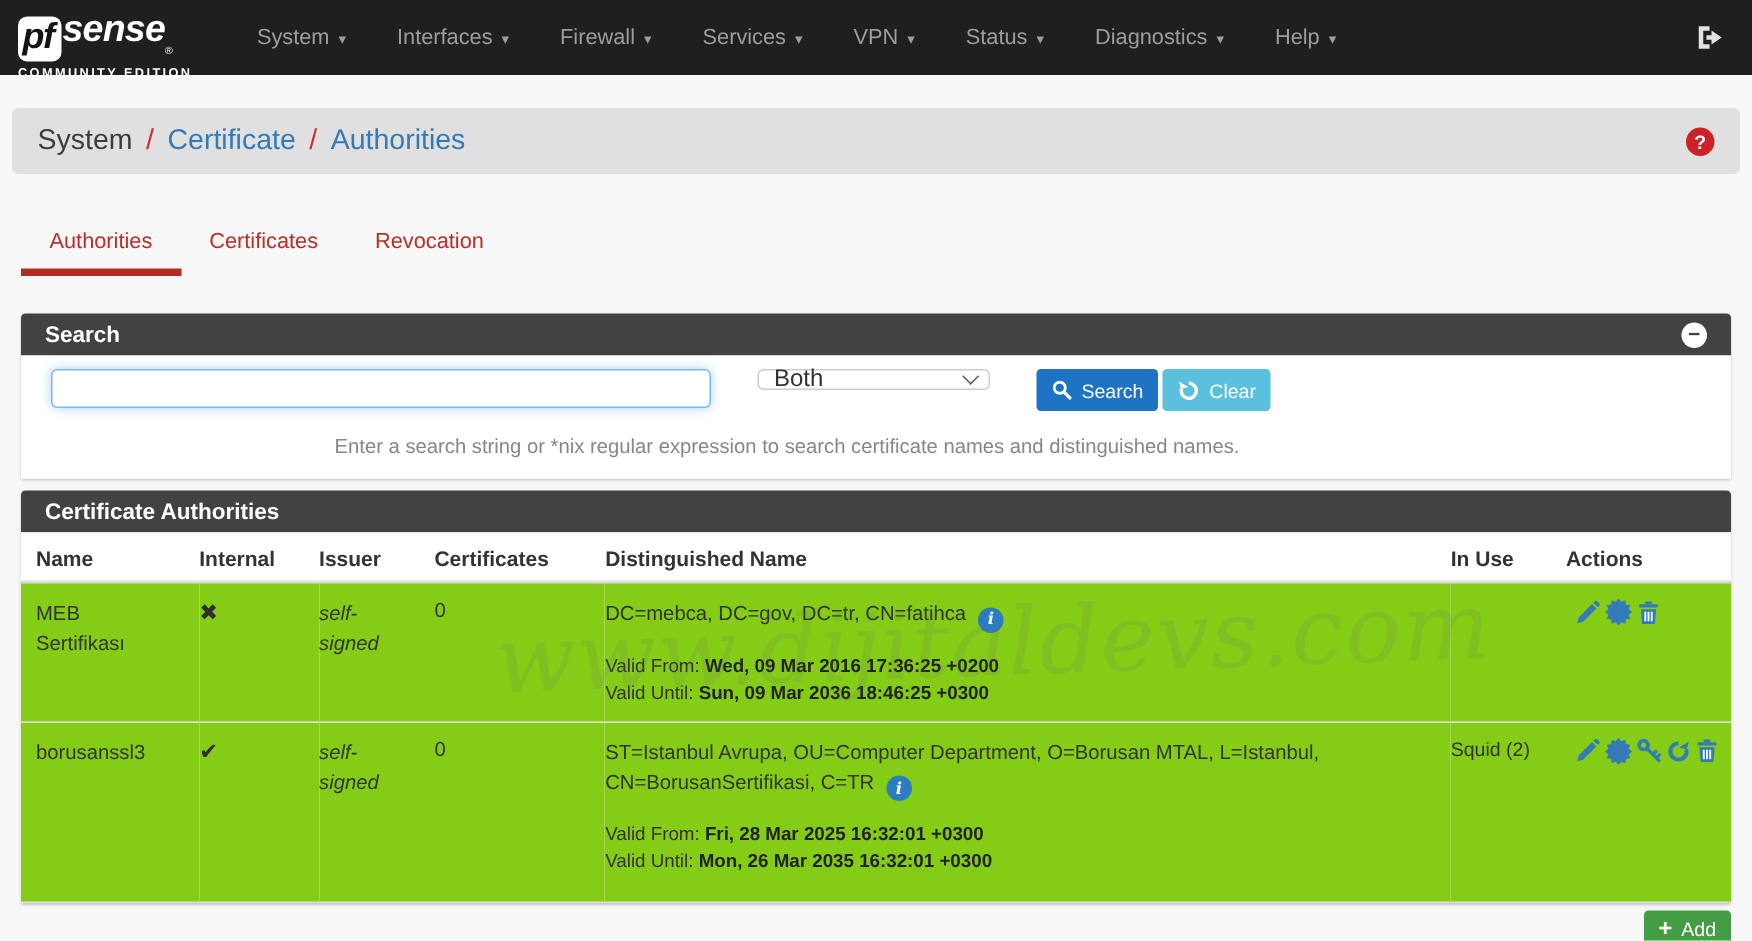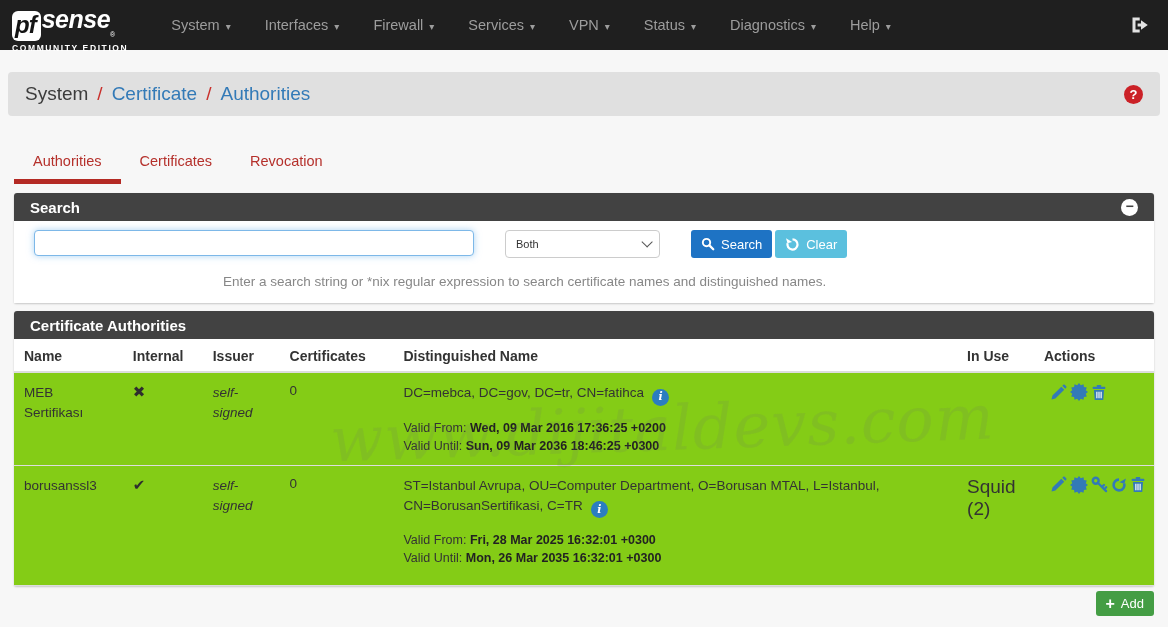--- a/index.html
+++ b/index.html
@@ -33,36 +33,36 @@
                  color:#fff; font-weight:bold; font-size:13px; display:flex; align-items:center;
                  justify-content:center; cursor:pointer; }
 
   
   .tabs { margin:29px 14px 0; display:flex; }
   .tab { color:#b5302b; font-size:14.5px; padding:8px 19px 10px; cursor:pointer; border-bottom:5px solid transparent; }
   .tab.active { border-bottom-color:#b42a24; }
 
   
   .panel { margin:0 14px; background:#fff; box-shadow:0 1px 2px rgba(0,0,0,.2); border-radius:3px 3px 2px 2px; }
-  .panel.search-panel { margin-top:9px; }
+  .panel.search-panel { margin-top:25px; }
   .panel.table-panel { margin-top:8px; }
   .panel-header { background:#424242; color:#fff; font-weight:bold; font-size:15px;
                   padding:0 16px; height:28px; display:flex; align-items:center; border-radius:3px 3px 0 0; }
   .collapse-circle { margin-left:auto; width:17px; height:17px; border-radius:50%; background:#fff;
                      color:#424242; font-weight:bold; font-size:14px; line-height:15px; text-align:center; cursor:pointer; }
 
   
   .search-body { padding:9px 20px 8px; background:#fff; }
   .form-row { display:flex; align-items:flex-start; }
   .form-label { width:188px; font-weight:bold; font-size:14px; padding-top:5px; }
   .search-input { width:440px; height:26px; border:1px solid #7db8e8; border-radius:4px;
                   box-shadow:0 0 7px rgba(102,175,233,.55); outline:none; padding:0 8px; font-size:13px;
                   font-family:inherit; }
-  .select-box { margin-left:31px; width:155px; height:28px; border:1px solid #ccc; border-radius:4px;
-                background:#fff; display:flex; align-items:center; padding:0 10px; font-size:11px;
+  .select-box { margin-left:31px; width:155px; height:14px; border:1px solid #ccc; border-radius:4px;
+                background:#fff; display:flex; align-items:center; padding:0 10px; font-size:16px;
                 color:#333; cursor:pointer; }
   .chevron { margin-left:auto; width:8px; height:8px; border-right:1.6px solid #555; border-bottom:1.6px solid #555;
              transform:rotate(45deg) translateY(-3px); }
   .btn-group { margin-left:31px; display:flex; gap:3px; }
   .btn { border:none; border-radius:3px; color:#fff; font-size:13px; height:28px; padding:0 10px;
          display:flex; align-items:center; gap:6px; cursor:pointer; font-family:inherit; }
   .btn-primary { background:#1e73c4; }
   .btn-info { background:#5bc0de; }
   .help-text { margin-left:189px; color:#878787; font-size:13.5px; padding:16px 0 6px; }
 
@@ -82,21 +82,21 @@
                  color:#fff; align-items:center; justify-content:center; margin-left:8px;
                  font-family:"DejaVu Serif",serif; font-weight:bold; font-style:italic; font-size:11px;
                  vertical-align:-3px; cursor:pointer; }
   .valid-block { margin-top:13px; }
   .valid-line { font-size:12.5px; line-height:18px; color:#333; }
   .valid-line b { font-weight:bold; color:#222; }
   .row-tall td { padding-bottom:18px; }
   .actions-cell { white-space:nowrap; padding-left:6px !important; }
   .action-icons { display:flex; gap:3px; align-items:center; }
   .action { cursor:pointer; display:inline-flex; }
-  .in-use { font-size:19px; }
+  .in-use { font-size:13px; }
 
   
   .add-row { display:flex; justify-content:flex-end; margin:5px 14px 0; }
   .btn-success { background:#449d44; height:25px; }
   .plus-glyph { font-weight:bold; font-size:16px; line-height:14px; }
 
   
   .watermark { position:absolute; left:330px; top:392px; font-family:"DejaVu Serif",serif;
                font-style:italic; font-size:62px; letter-spacing:1px; color:rgba(110,110,110,0.13);
                transform:rotate(-2deg); pointer-events:none; z-index:5; }

